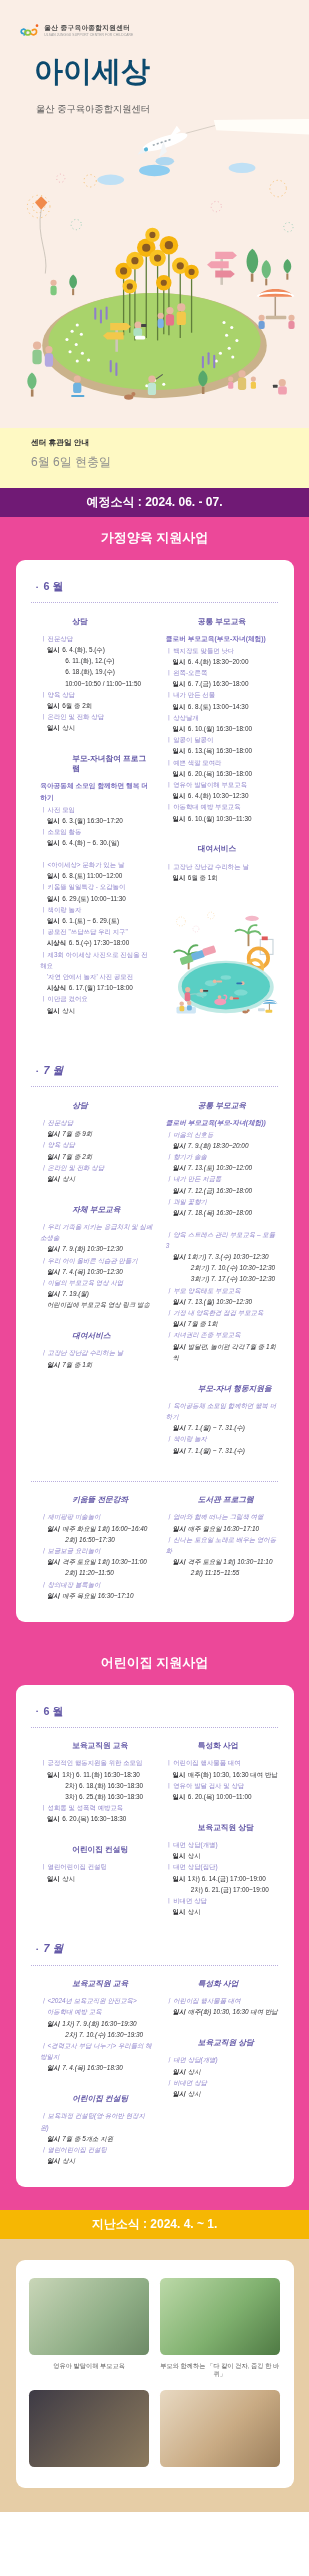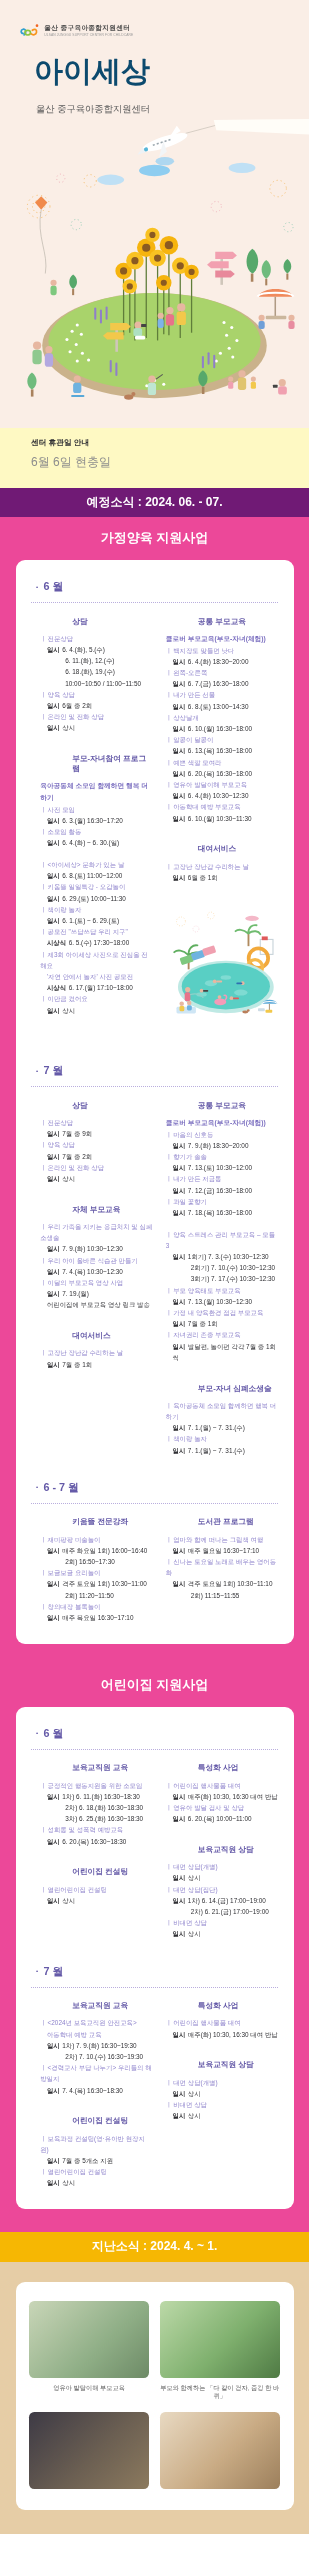--- a/index.html
+++ b/index.html
@@ -24,21 +24,21 @@
   .band-upcoming{background:#701a75;font-size:12px;padding:5.7px 0;}
   .band-past{background:#f6b703;font-size:12px;padding:6.2px 0;}
   .sec-purple{background:#ec4899;padding-bottom:23px;}
   .sec-tan{background:#e6cda6;padding-bottom:24px;}
   .sec-h{color:#fff;font-size:13px;font-weight:700;text-align:center;padding:12.4px 0 13.4px;}
   .card{background:#fff;border-radius:9px;margin:0 15.5px;padding:14.4px 13.4px 20.6px;}
   .card + .sec-h{padding-top:32px;}
 
   
   .month{margin-top:5.2px;}
-  .month + .month{margin-top:25px;}
+  .month + .month{margin-top:25px;font-style:italic;}
   .month-head{color:#655aa8;font-size:10.8px;font-weight:700;padding-left:7.2px;}
   .month-head::before{content:"•";font-size:6.2px;vertical-align:1.5px;margin-right:5.2px;color:#655aa8;}
   .dotline{border-top:1px dotted #b9aede;margin:8.2px 2.1px 13.4px;}
   .cols{display:flex;gap:13.4px;padding:0 2.1px 0 11.3px;}
   .col{flex:1;min-width:0;}
   .group + .group{margin-top:20.6px;}
   .g-title{font-size:7.7px;font-weight:700;color:#655aa8;margin-bottom:6.2px;margin-left:32px;}
   .p-sub{font-size:6.7px;font-weight:700;color:#7b6fc0;line-height:1.75;}
   .p-item{font-size:6.4px;color:#8d82cb;line-height:1.75;}
   .p-item::before{content:"ㅣ";margin-right:1px;}
@@ -518,31 +518,30 @@
                 <div class="p-cont">2회기) 7. 10.(수) 10:30~12:30</div>
                 <div class="p-cont">3회기) 7. 17.(수) 10:30~12:30</div>
                 <div class="p-item">부모 양육태도 부모교육</div>
                 <div class="p-time"><b>일시</b><span>7. 13.(월) 10:30~12:30</span></div>
                 <div class="p-item">가정 내 양육환경 점검 부모교육</div>
                 <div class="p-time"><b>일시</b><span>7월 중 1회</span></div>
                 <div class="p-item">자녀권리 존중 부모교육</div>
                 <div class="p-time"><b>일시</b><span>발달편, 놀이편 각각 7월 중 1회씩</span></div>
               </div>
               <div class="group">
-                <div class="g-title">부모-자녀 심폐소생술</div>
+                <div class="g-title">부모-자녀 행동지원을</div>
                 <div class="p-item">육아공동체 소모임 함께하면 행복 더하기</div>
                 <div class="p-time"><b>일시</b><span>7. 1.(월) ~ 7. 31.(수)</span></div>
                 <div class="p-item">책이랑 놀자</div>
                 <div class="p-time"><b>일시</b><span>7. 1.(월) ~ 7. 31.(수)</span></div>
               </div>
             </div>
           </div>
         </div>
         <div class="month">
-          <div class="month-head">6 - 7 월</div>
           <div class="dotline"></div>
           <div class="cols">
             <div class="col">
               <div class="group">
                 <div class="g-title">키움뜰 전문강좌</div>
                 <div class="p-item">재미팡팡 미술놀이</div>
                 <div class="p-time"><b>일시</b><span>매주 화요일 1회) 16:00~16:40</span></div>
                 <div class="p-cont">2회) 16:50~17:30</div>
                 <div class="p-item">보글보글 요리놀이</div>
                 <div class="p-time"><b>일시</b><span>격주 토요일 1회) 10:30~11:00</span></div>

